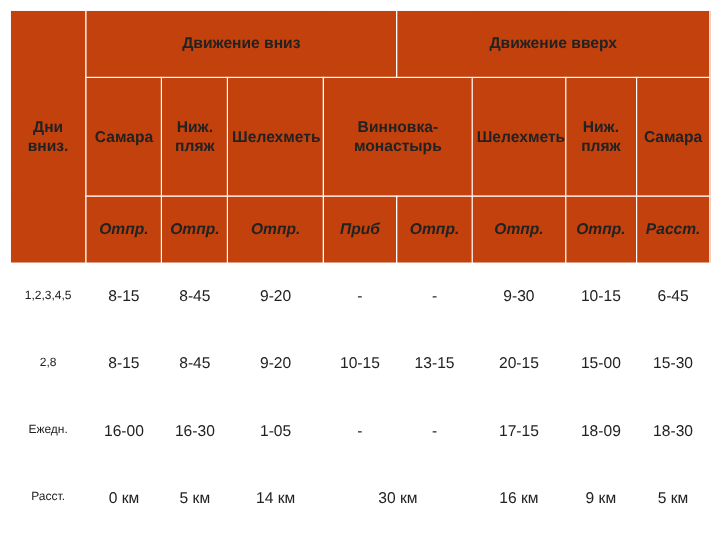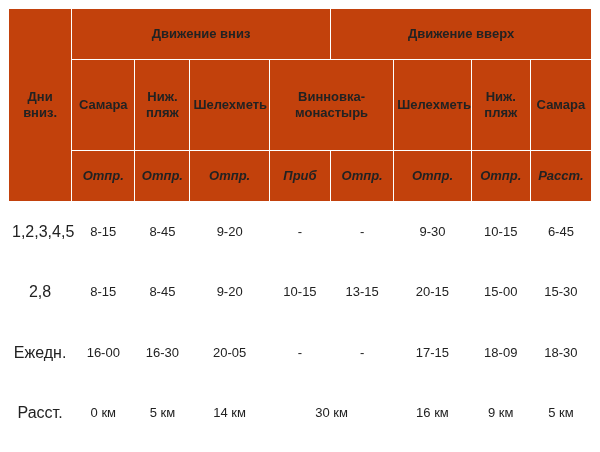--- a/index.html
+++ b/index.html
@@ -55,21 +55,21 @@
     text-align: left;
     padding-left: 6px;
     font-style: italic;
   }
   .body-cell {
     background: #ffffff;
     border: 1px solid #1288b8;
     font-size: 12.5px;
   }
   .body-cell.day {
-    font-size: 16px;
+    font-size: 10px;
     margin-left: 28px;
   }
   .colw-days { width: 62px; }
   .colw-a { width: 62px; }
   .colw-b { width: 54px; }
   .colw-c { width: 78px; }
   .colw-d { width: 60px; }
   .colw-e { width: 62px; }
   .colw-f { width: 76px; }
   .colw-g { width: 58px; }
@@ -138,21 +138,21 @@
         <td class="body-cell">13-15</td>
         <td class="body-cell">20-15</td>
         <td class="body-cell">15-00</td>
         <td class="body-cell">15-30</td>
       </tr>
 
       <tr>
         <td class="body-cell day">Ежедн.</td>
         <td class="body-cell">16-00</td>
         <td class="body-cell">16-30</td>
-        <td class="body-cell">20-05</td>
+        <td class="body-cell">1-05</td>
         <td class="body-cell">-</td>
         <td class="body-cell">-</td>
         <td class="body-cell">17-15</td>
         <td class="body-cell">18-09</td>
         <td class="body-cell">18-30</td>
       </tr>
 
       <tr>
         <td class="body-cell day">Расст.</td>
         <td class="body-cell">0 км</td>

